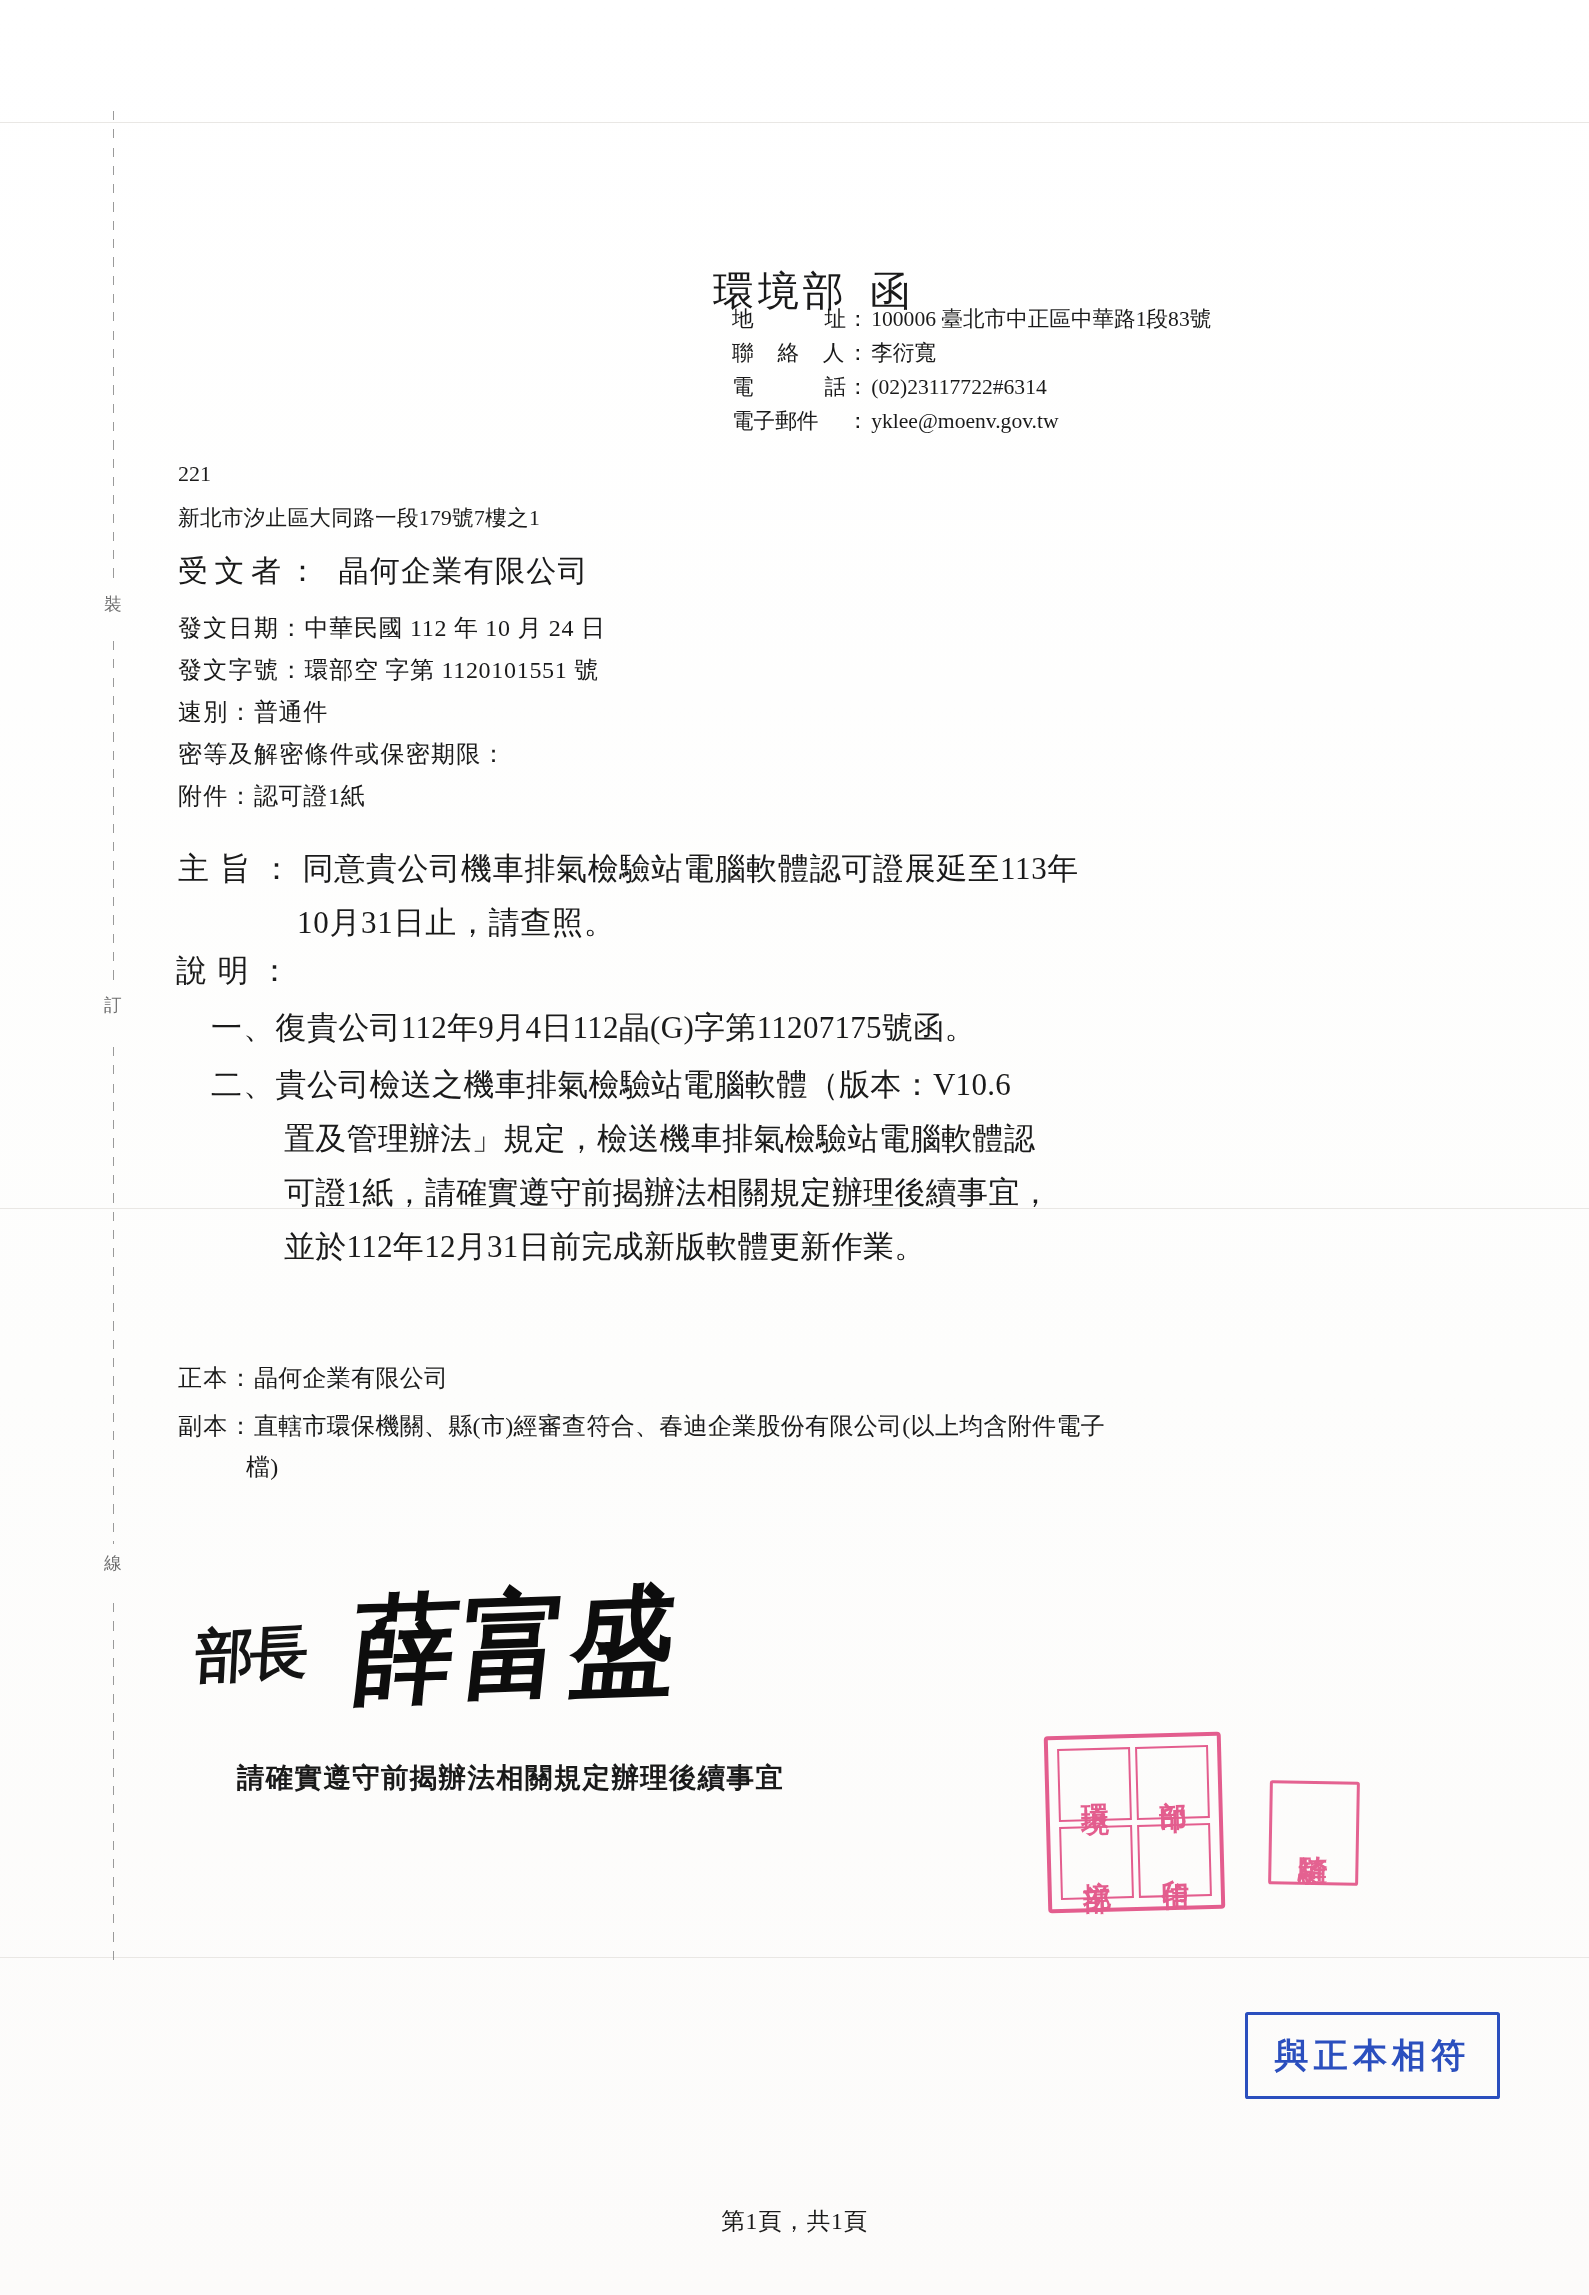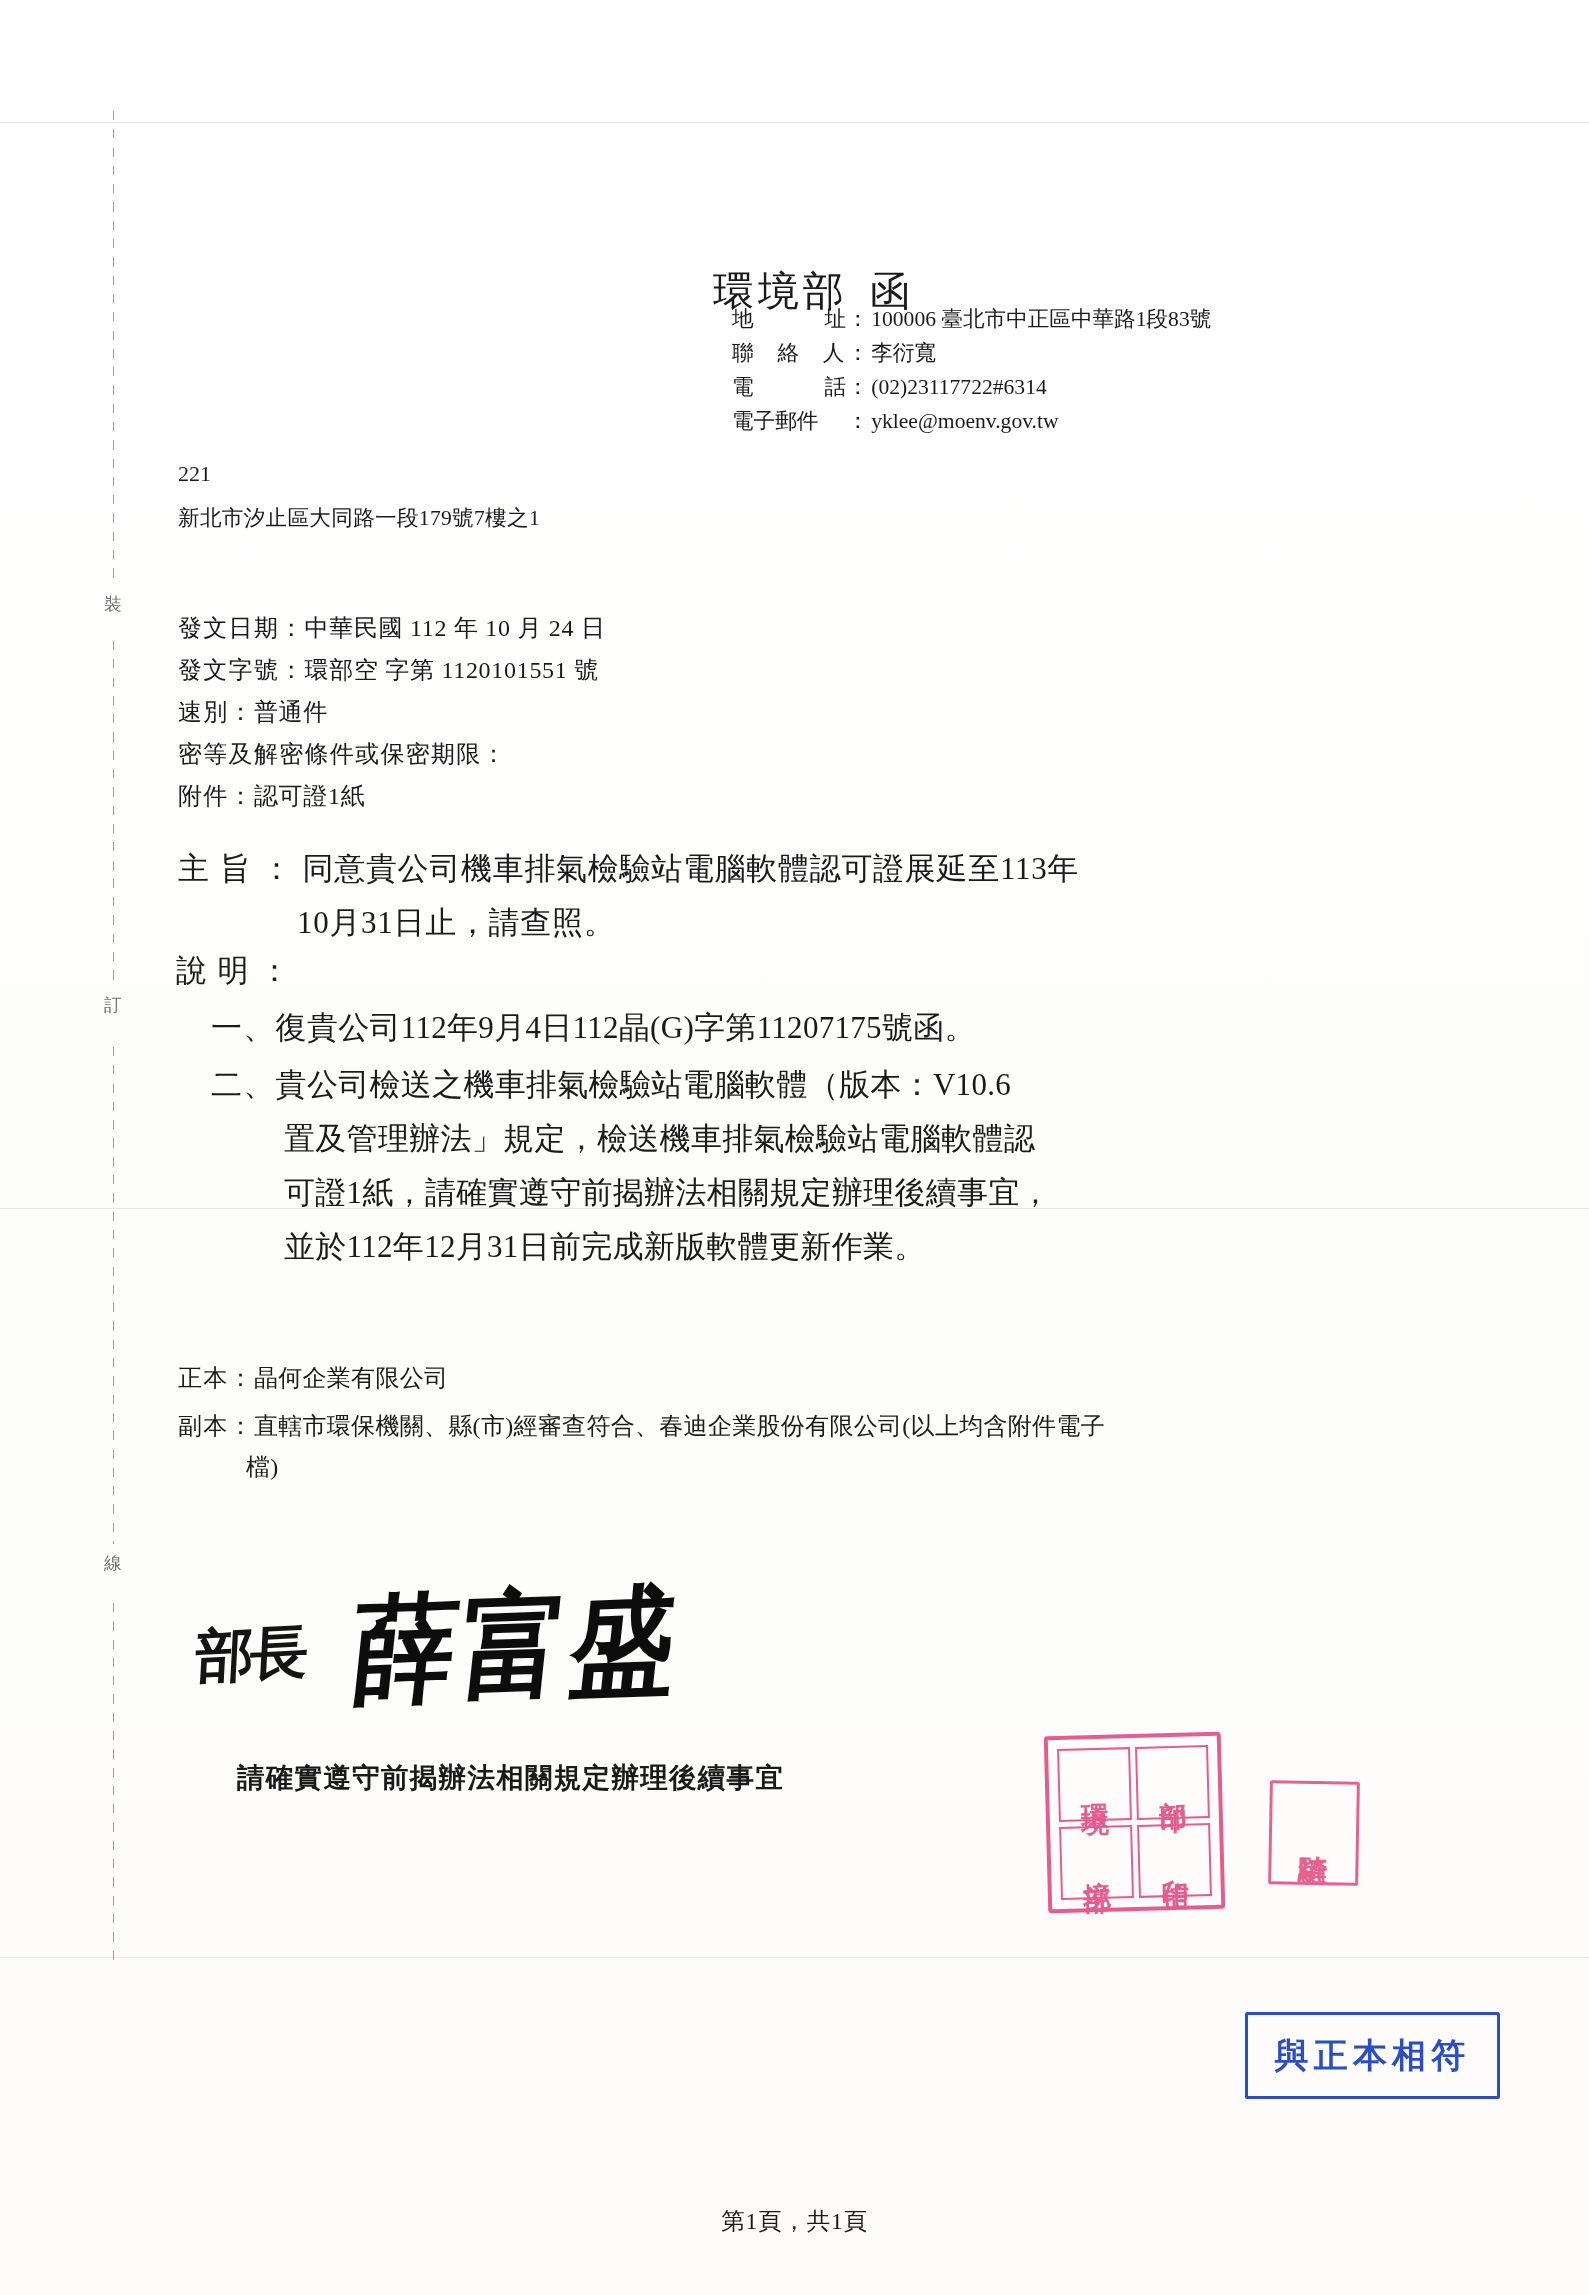--- a/index.html
+++ b/index.html
@@ -356,20 +356,23 @@
     </div>
     <div class="contact-row">
       <span class="contact-label wide">電子郵件</span>
         <span class="contact-sep">：</span>
         <span class="contact-value">yklee@moenv.gov.tw</span>
     </div>
   </div>
 
   <div class="zip">221</div>
   <div class="addr">新北市汐止區大同路一段179號7樓之1</div>
+  <div class="recipient">
+    <span class="lbl">受文者：</span><span class="val">晶何企業有限公司</span>
+  </div>
 
   <div class="meta meta-1">
     <span class="lbl">發文日期：</span><span>中華民國 112 年 10 月 24 日</span>
   </div>
   <div class="meta meta-2">
     <span class="lbl">發文字號：</span><span>環部空 字第 1120101551 號</span>
   </div>
   <div class="meta meta-3">
     <span class="lbl">速別：</span><span>普通件</span>
   </div>

